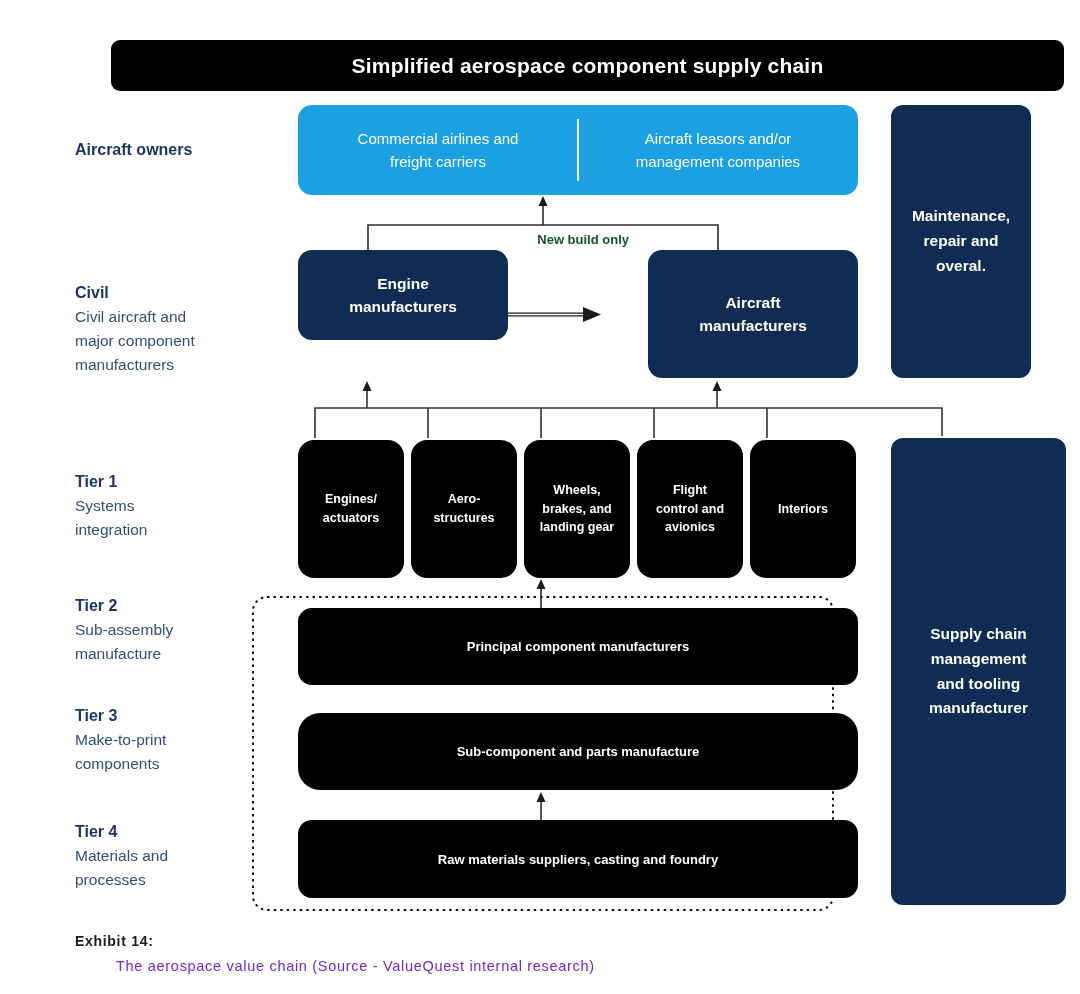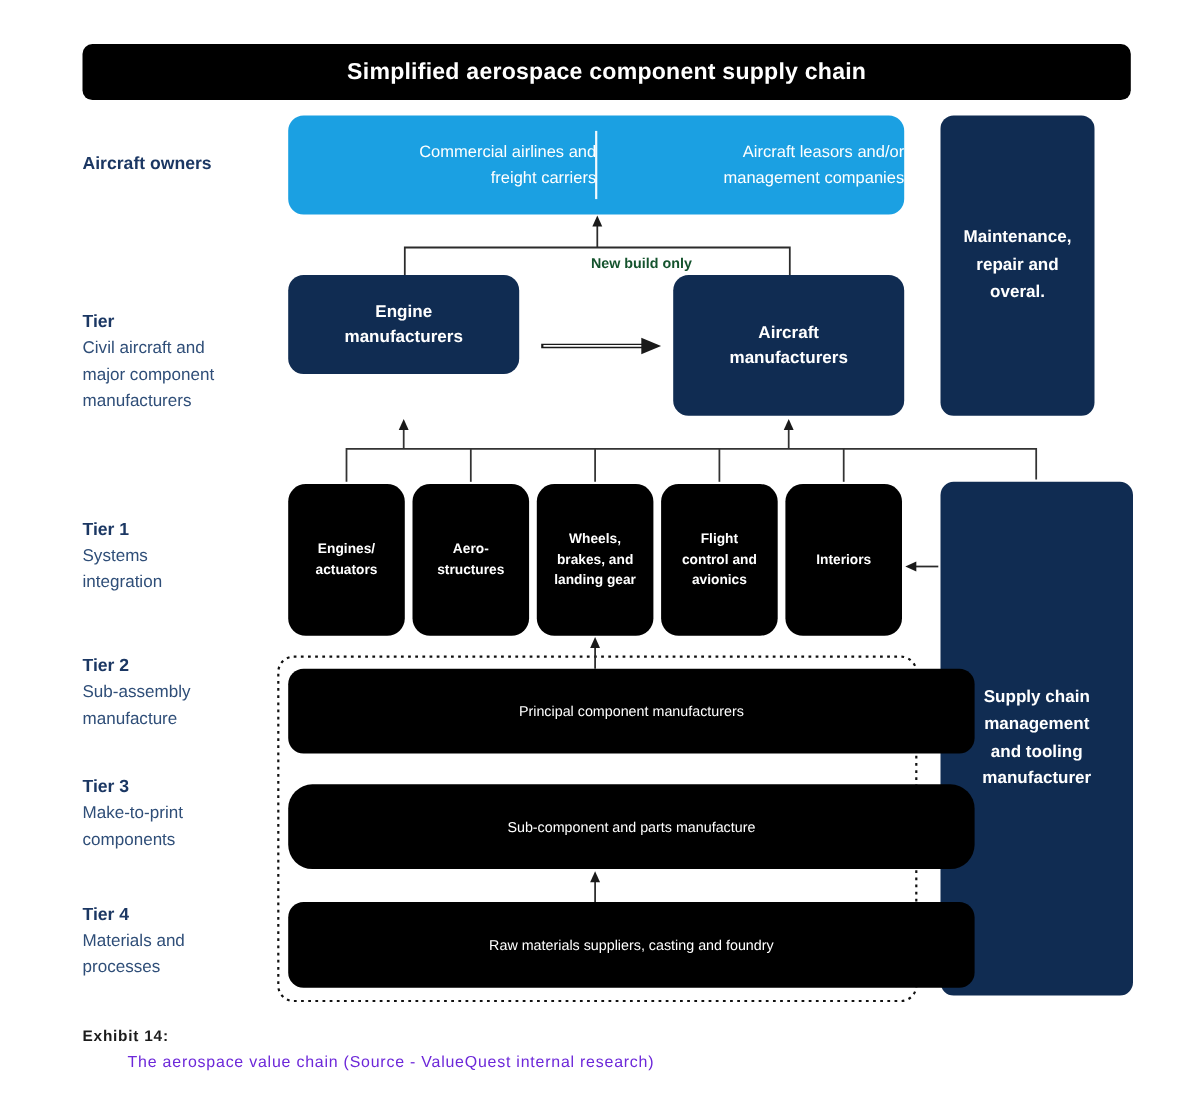--- a/index.html
+++ b/index.html
@@ -3,31 +3,31 @@
 <meta charset="utf-8">
 <style>
   html,body{margin:0;padding:0;background:#ffffff;}
   .canvas{
     position:relative;width:1080px;height:994px;background:#ffffff;
     font-family:"Liberation Sans", sans-serif;overflow:hidden;
   }
   .pre{white-space:pre-line;}
   .box{
     position:absolute;display:flex;align-items:center;justify-content:center;
-    text-align:center;color:#ffffff;box-sizing:border-box;
+    text-align:center;color:#ffffff;box-sizing:border-box;margin-left:36px;
   }
   .title-bar{
     left:75px;top:40px;width:953px;height:51px;background:#000000;
     border-radius:9px;font-size:21px;font-weight:bold;letter-spacing:.2px;
   }
   .owners-box{
     left:262px;top:105px;width:560px;height:90px;background:#1BA0E2;
     border-radius:14px;font-size:15px;
   }
-  .owners-box .half{flex:1;line-height:1.55;text-align:right;}
+  .owners-box .half{flex:1;line-height:1.55;}
   .owners-divider{
     position:absolute;left:50%;top:14px;bottom:14px;width:2px;
     background:rgba(255,255,255,.95);transform:translateX(-1px);
   }
   .navy{background:#102C52;}
   .maintenance-box{
     left:855px;top:105px;width:140px;height:273px;border-radius:12px;
     font-size:15.5px;font-weight:bold;line-height:1.6;
   }
   .engine-box{left:262px;top:250px;width:210px;height:90px;border-radius:14px;
@@ -38,22 +38,22 @@
     position:absolute;left:454px;top:232px;width:175px;text-align:right;
     font-size:13px;font-weight:bold;color:#14532d;
   }
   .t1{top:440px;width:106px;height:138px;background:#000000;border-radius:16px;
     font-size:12.5px;font-weight:bold;line-height:1.5;padding:0 4px;}
   .t1-0{left:262px}.t1-1{left:375px}.t1-2{left:488px}.t1-3{left:601px}.t1-4{left:714px}
   .supply-box{
     left:855px;top:438px;width:175px;height:467px;border-radius:12px;
     font-size:15.5px;font-weight:bold;line-height:1.6;
   }
-  .wide{left:262px;width:624px;background:#000000;border-radius:14px;
-    font-size:13px;font-weight:normal;}
+  .wide{left:262px;width:560px;background:#000000;border-radius:14px;
+    font-size:13px;font-weight:bold;}
   .principal-box{top:608px;height:77px;}
   .subcomp-box{top:713px;height:77px;border-radius:22px;}
   .raw-box{top:820px;height:78px;}
   .side-label{position:absolute;left:75px;color:#2F4E78;font-size:15.5px;line-height:24px;}
   .side-label .hd{font-weight:bold;color:#1B3763;font-size:16px;}
   .owners-label{top:138px;}
   .oems-label{top:281px;}
   .tier1-label{top:470px;}
   .tier2-label{top:594px;}
   .tier3-label{top:704px;}
@@ -125,21 +125,21 @@
 
   <div class="box title-bar">
     <span>Simplified aerospace component supply chain</span>
   </div>
 
   <div class="side-label owners-label">
     <span class="hd">Aircraft owners</span>
   </div>
 
   <div class="side-label oems-label">
-    <div class="hd">Tier</div>
+    <div class="hd">Civil</div>
     <div class="pre">Civil aircraft and
 major component
 manufacturers</div>
   </div>
 
   <div class="side-label tier1-label">
     <div class="hd">Tier 1</div>
     <div class="pre">Systems
 integration</div>
   </div>

